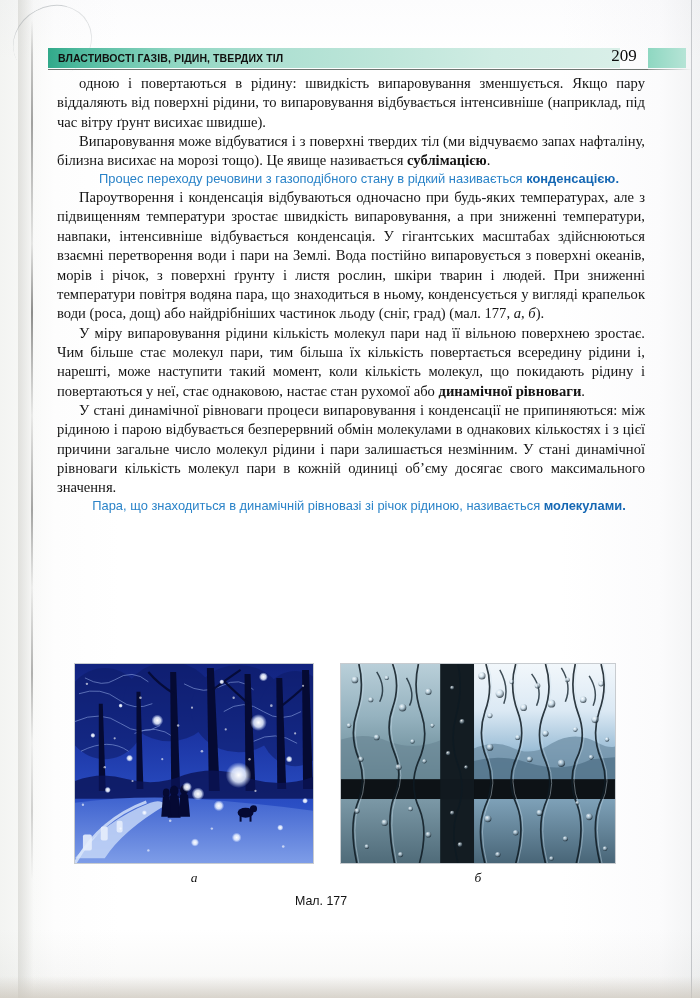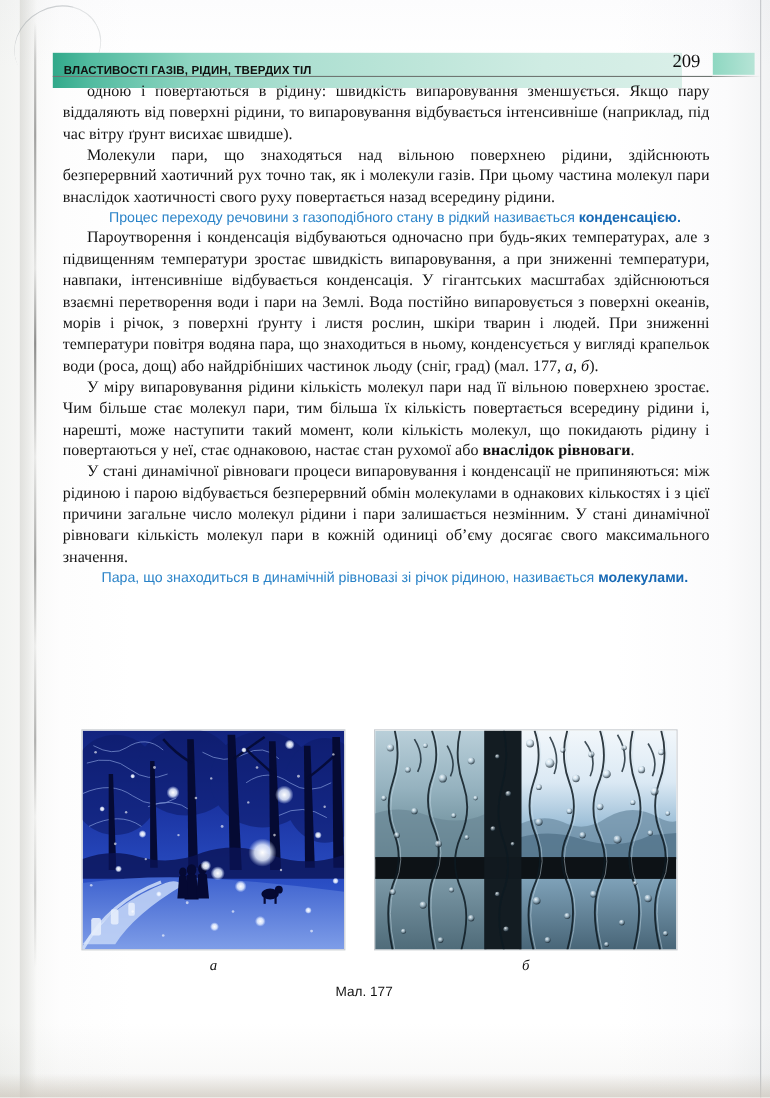--- a/index.html
+++ b/index.html
@@ -65,21 +65,21 @@
     position: absolute;
     left: 0; bottom: 0; width: 700px; height: 22px;
     background: linear-gradient(180deg, rgba(235,232,226,0), rgba(206,200,190,.75));
     pointer-events: none;
   }
 
   
   .header {
     position: absolute;
     left: 48px; top: 48px;
-    width: 572px; height: 32px;
+    width: 572px; height: 20px;
     background: linear-gradient(90deg,
       #31a98a 0%, #52bba0 6%, #8fd6c2 22%,
       #aee0d2 40%, #bfe6da 60%, #cfece3 78%, #d9efe8 100%);
   }
   .header-title {
     position: absolute;
     left: 10px; top: 50%;
     transform: translateY(-50%);
     font-family: "Liberation Sans", "DejaVu Sans", sans-serif;
     font-size: 10.5px;
@@ -180,21 +180,20 @@
   .caption-a { left: 74px; top: 207px; width: 240px; text-align: center; }
   .caption-b { left: 340px; top: 207px; width: 276px; text-align: center; }
   .fig-label {
     position: absolute;
     left: 0; top: 231px;
     width: 642px;
     text-align: center;
     font-family: "Liberation Sans", "DejaVu Sans", sans-serif;
     font-size: 12.4px;
     color: #121212;
-    margin-left: 10px;
   }
 </style>
 </head>
 <body>
 
 <div class="page">
 
   <div class="paper-tint"></div>
   <div class="scan-gutter"></div>
   <div class="scan-line"></div>
@@ -205,30 +204,30 @@
   </div>
   <div class="header-block-right"></div>
   <div class="page-number">209</div>
   <div class="header-rule"></div>
   <div class="header-rule-fade"></div>
 
   <div class="body-col">
 
     <p class="para"><span>одною і повертаються в рідину: швидкість випаровування зменшується. Якщо пару віддаляють від поверхні рідини, то випаровування відбувається інтенсивніше (наприклад, під час вітру ґрунт висихає швидше).</span></p>
 
-
-    <p class="para"><span>Молекули пари, що знаходяться над вільною поверхнею рідини, здійснюють безперервний хаотичний рух точно так, як і молекули газів. При цьому частина молекул пари внаслідок хаотичності свого руху повертається назад всередину рідини.</span></p>
+    <p class="para"><span>Випаровування може відбуватися і з поверхні твердих тіл (ми відчуваємо запах нафталіну, білизна висихає на морозі  тощо).  Це  явище  називається </span><b>сублімацією</b><span>.</span></p>
+
 
     <p class="def"><span>Процес переходу речовини з газоподібного стану в рідкий називається </span><b>конденсацією.</b></p>
 
     <div class="gap-sm"></div>
 
     <p class="para"><span>Пароутворення і конденсація відбуваються одночасно при будь-яких температурах, але з підвищенням температури зростає швидкість випаровування, а при зниженні температури, навпаки, інтенсивніше відбувається конденсація. У гігантських масштабах здійснюються взаємні перетворення води і пари на Землі. Вода постійно випаровується з поверхні океанів, морів і річок, з поверхні ґрунту і листя рослин, шкіри тварин і людей. При зниженні температури повітря водяна пара, що знаходиться в ньому, конденсується у вигляді крапельок води (роса, дощ) або найдрібніших частинок льоду (сніг, град) (мал. 177, </span><i>а</i><span>, </span><i>б</i><span>).</span></p>
 
-    <p class="para"><span>У міру випаровування рідини кількість молекул пари над її вільною поверхнею зростає. Чим більше стає молекул пари, тим більша їх кількість повертається всередину рідини і, нарешті, може наступити такий момент, коли кількість молекул, що покидають рідину і повертаються у неї, стає однаковою, настає стан рухомої або </span><b>внаслідок рівноваги</b><span>.</span></p>
+    <p class="para"><span>У міру випаровування рідини кількість молекул пари над її вільною поверхнею зростає. Чим більше стає молекул пари, тим більша їх кількість повертається всередину рідини і, нарешті, може наступити такий момент, коли кількість молекул, що покидають рідину і повертаються у неї, стає однаковою, настає стан рухомої або </span><b>динамічної рівноваги</b><span>.</span></p>
 
     <p class="para"><span>У стані динамічної рівноваги процеси випаровування і конденсації не припиняються: між рідиною і парою відбувається безперервний обмін молекулами в однакових кількостях і з цієї причини загальне число молекул рідини і пари залишається незмінним. У стані динамічної рівноваги кількість молекул пари в кожній одиниці об’єму досягає свого максимального значення.</span></p>
 
     <p class="def"><span>Пара, що знаходиться в динамічній рівновазі зі річок рідиною, називається </span><b>молекулами.</b></p>
   </div>
 
   <div class="figures">
 
     <div class="fig fig-a">
       <svg class="fig-art" viewBox="0 0 240 201" preserveAspectRatio="none">

